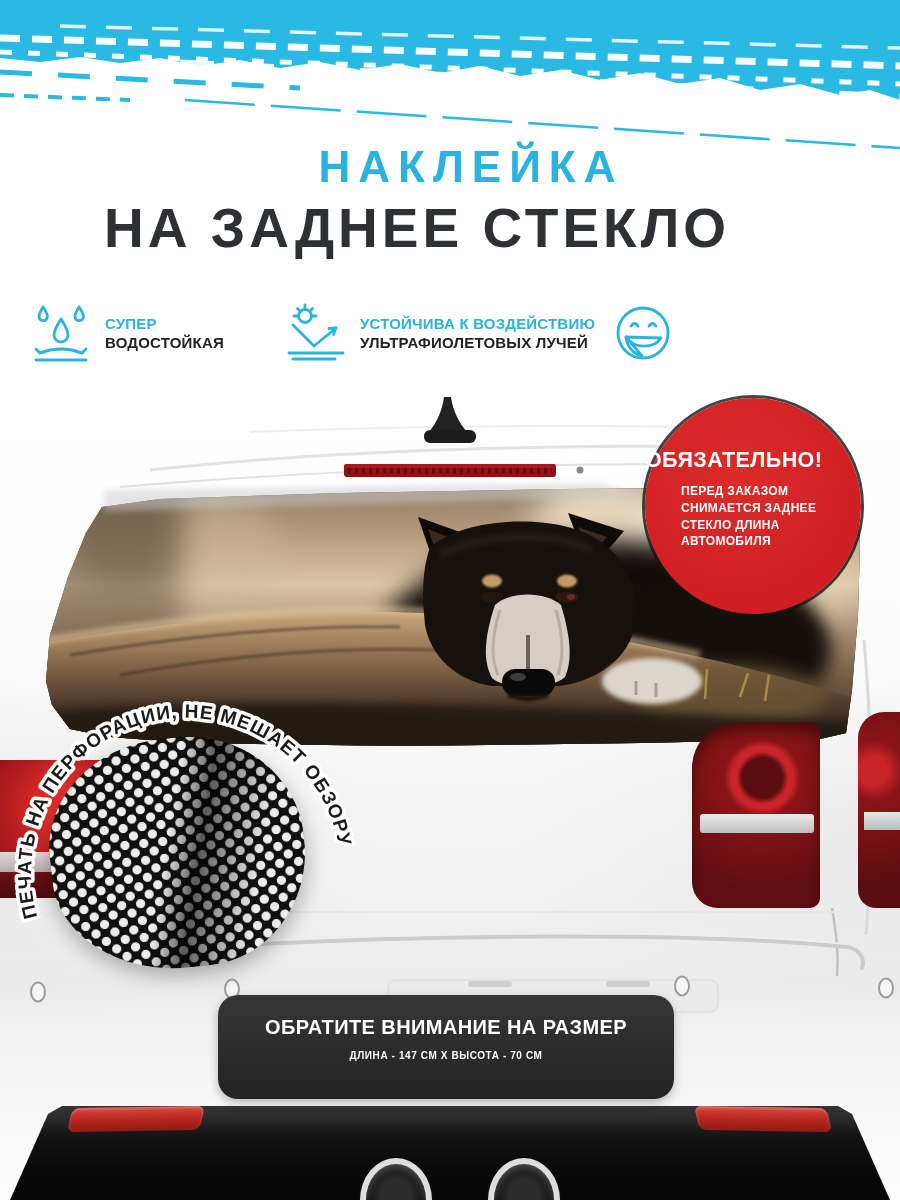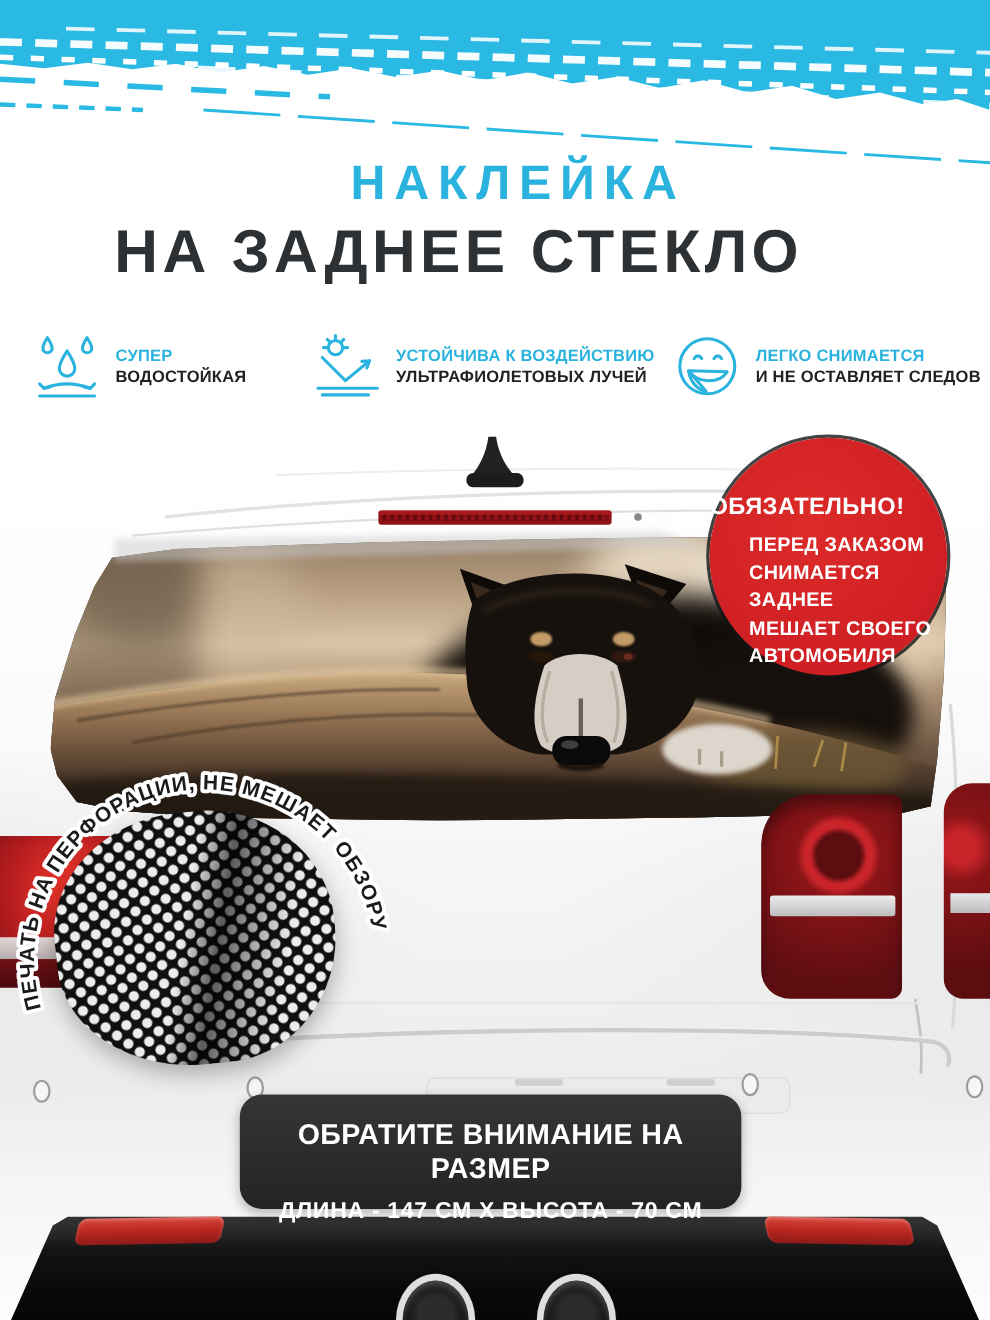--- a/index.html
+++ b/index.html
@@ -86,28 +86,28 @@
     box-shadow:0 8px 20px rgba(0,0,0,.28);}
   .arc-text-svg{left:0;top:635px;width:400px;height:350px;z-index:7;}
   .arc-text-svg text{font-family:"Liberation Sans",sans-serif;font-size:19px;font-weight:900;
     letter-spacing:1.1px;fill:#1b1b1b;stroke:#fff;stroke-width:7px;paint-order:stroke;stroke-linejoin:round;}
 
   
   .badge{left:645px;top:398px;width:216px;height:216px;border-radius:50%;z-index:8;
     background:radial-gradient(circle at 42% 36%, #dc2b28 0%, #cf1f24 70%, #c41c21 100%);
     box-shadow:0 0 0 3px rgba(20,20,20,.8);color:#fff;}
   .badge-title{margin-top:50px;font-size:21.5px;font-weight:900;letter-spacing:.4px;}
-  .badge-lines{margin-top:10px;font-size:18px;font-weight:800;line-height:1.4;letter-spacing:.3px;padding-left:36px;}
+  .badge-lines{margin-top:10px;font-size:12px;font-weight:800;line-height:1.4;letter-spacing:.3px;padding-left:36px;}
 
   
   .note{left:218px;top:995px;width:456px;height:104px;border-radius:20px;z-index:9;
     background:linear-gradient(180deg,#363636,#232323);color:#fff;text-align:center;
     box-shadow:0 4px 10px rgba(0,0,0,.25);}
-  .note-title{margin-top:21px;font-size:26px;font-weight:900;letter-spacing:.4px;}
-  .note-size{margin-top:11px;font-size:21px;font-weight:800;letter-spacing:.6px;}
+  .note-title{margin-top:21px;font-size:20px;font-weight:900;letter-spacing:.4px;}
+  .note-size{margin-top:11px;font-size:10px;font-weight:800;letter-spacing:.6px;}
 </style>
 </head>
 <body>
 
 <div class="stage">
 
   <svg class="abs brush-svg" viewBox="0 0 900 160">
     <path fill="#29b9e3" d="M0,0 H900 V100 L870,90 840,95 800,84 760,90 720,78 680,84 640,73 600,80 560,70 520,76 480,66 440,73 400,64 360,70 320,62 280,68 240,60 200,66 160,58 120,63 80,57 40,62 0,58 Z"></path>
     <path stroke="#ffffff" stroke-width="7" stroke-dasharray="20 12" fill="none" d="M0,38 L900,66" opacity=".95"></path>
     <path stroke="#ffffff" stroke-width="5" stroke-dasharray="12 16" fill="none" d="M0,52 L900,84"></path>
@@ -153,24 +153,20 @@
   </div>
 
   <div class="abs feature f3">
     <svg class="f-icon" viewBox="0 0 62 66" fill="none" stroke="#2ab3de" stroke-width="2.8" stroke-linecap="round" stroke-linejoin="round">
       <circle cx="31" cy="32" r="25"></circle>
       <path d="M19,25 q3.5,-5 7,0"></path>
       <path d="M37,25 q3.5,-5 7,0"></path>
       <path d="M14,36 C22,48 42,48 49,37 Z" fill="#ffffff"></path>
       <path d="M14,36 L30,55 C21,53 15,45 14,36 Z" fill="#ffffff"></path>
     </svg>
-    <div class="f-text">
-      <div class="f-line1">ЛЕГКО СНИМАЕТСЯ</div>
-      <div class="f-line2">И НЕ ОСТАВЛЯЕТ СЛЕДОВ</div>
-    </div>
   </div>
 
   <div class="abs body-base"></div>
 
   <svg class="abs car-lines" viewBox="0 0 900 1200">
     <path d="M0,818 C20,828 42,842 58,856" stroke="#474747" stroke-width="4" fill="none" stroke-linecap="round" opacity=".8" style="filter:blur(.5px)"></path>
     <path d="M864,640 C872,730 874,830 866,935" stroke="#dadada" stroke-width="3" fill="none"></path>
     <path d="M832,908 C836,932 839,952 837,976" stroke="#c2c2c2" stroke-width="2.5" fill="none"></path>
     <path d="M205,947 C420,934 700,932 848,947 C860,950 865,958 862,968" stroke="#cccccc" stroke-width="4" fill="none" stroke-linecap="round"></path>
     <path d="M205,944 C420,931 700,929 846,944" stroke="#efefef" stroke-width="1.5" fill="none"></path>
@@ -278,21 +274,21 @@
     <text>
       <textPath href="#capArc" startOffset="14">ПЕЧАТЬ НА ПЕРФОРАЦИИ, НЕ МЕШАЕТ ОБЗОРУ</textPath>
     </text>
   </svg>
 
   <div class="abs badge">
     <div class="badge-title">ОБЯЗАТЕЛЬНО!</div>
     <div class="badge-lines">
       <div>ПЕРЕД ЗАКАЗОМ</div>
       <div>СНИМАЕТСЯ ЗАДНЕЕ</div>
-      <div>МЕШАЕТ СВОЕГО</div>
+      <div>СТЕКЛО ДЛИНА</div>
       <div>АВТОМОБИЛЯ</div>
     </div>
   </div>
 
   <div class="abs note">
     <div class="note-title">ОБРАТИТЕ ВНИМАНИЕ НА РАЗМЕР</div>
     <div class="note-size">ДЛИНА - 147 СМ X ВЫСОТА - 70 СМ</div>
   </div>
 
 </div>

